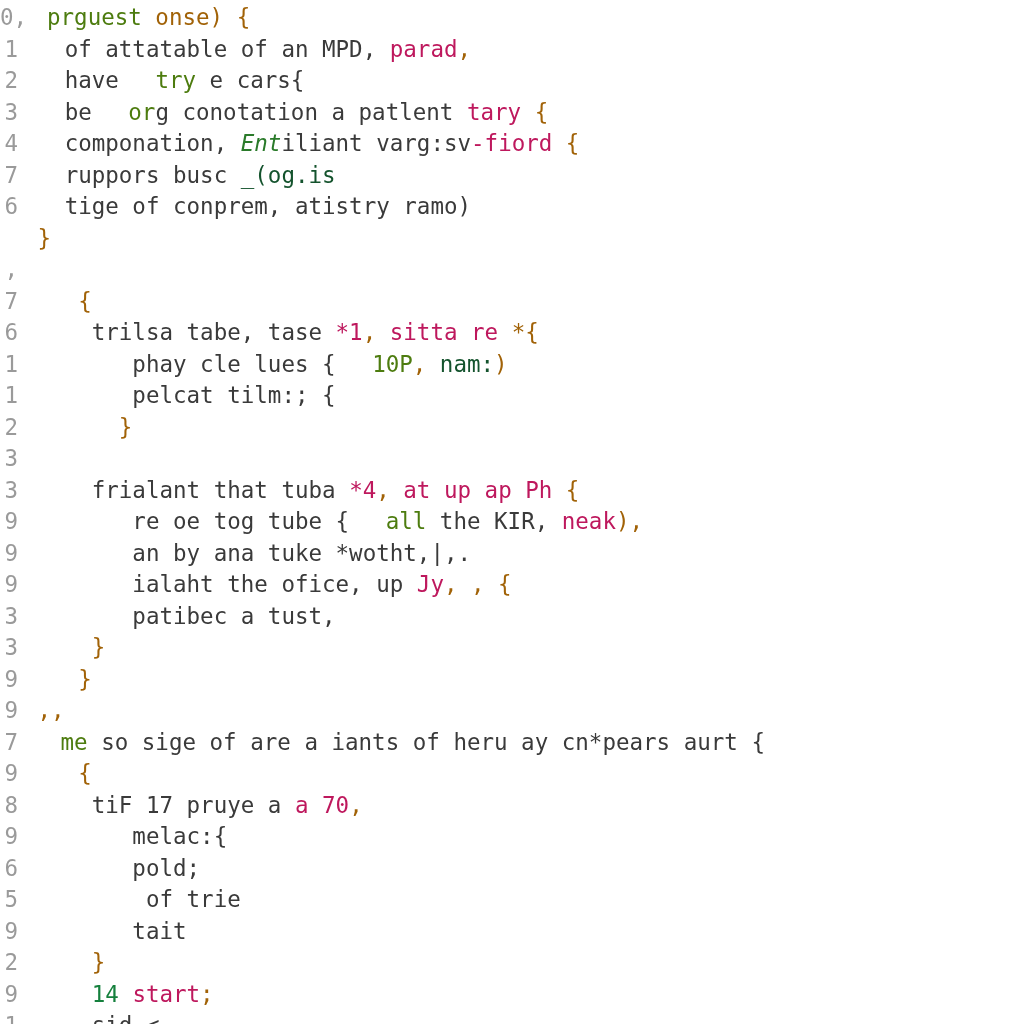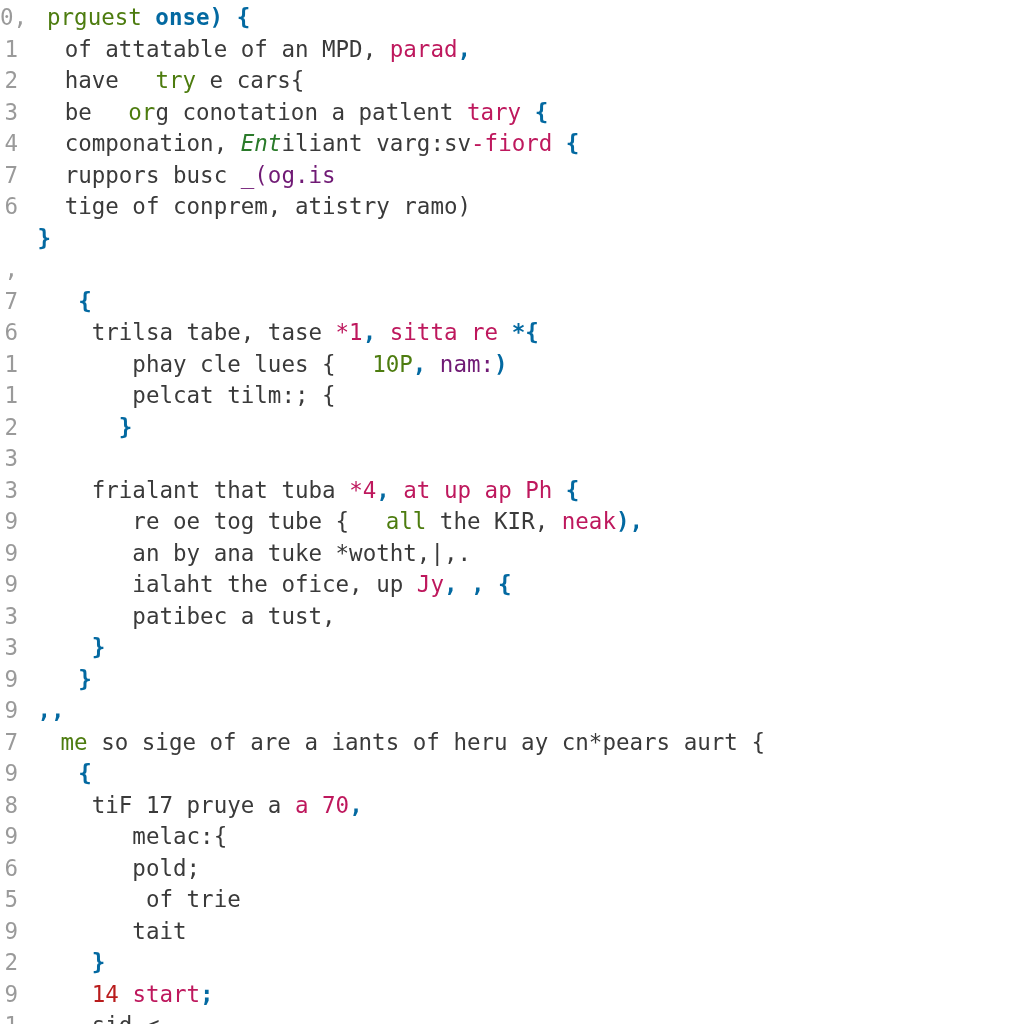--- a/index.html
+++ b/index.html
@@ -36,24 +36,24 @@
     flex: 1 1 auto;
     white-space: pre;
   }
   .code .row {
     height: 31.5px;
   }
   
   .tk-kw     { color: #4d7c0f; margin-left: 23px; }           
   .tk-str    { color: #be185d; }           
   .tk-type   { color: #2a7a2a; font-style: italic; }           
-  .tk-num    { color: #b91c1c; }           
+  .tk-num    { color: #15803d; }           
   .tk-id     { color: #3a3a3a; margin-top: 20px; }           
-  .tk-punct  { color: #0369a1; font-weight: bold; }
-  .tk-attr   { color: #701a75; margin-top: 39px; }
+  .tk-punct  { color: #a16207; }
+  .tk-attr   { color: #14532d; margin-top: 39px; }
 </style>
 </head>
 <body>
 
 <div class="editor">
   <div class="gutter" id="gutter">
       <div class="ln">0,</div>
       <div class="ln">1</div>
       <div class="ln">2</div>
       <div class="ln">3</div>

